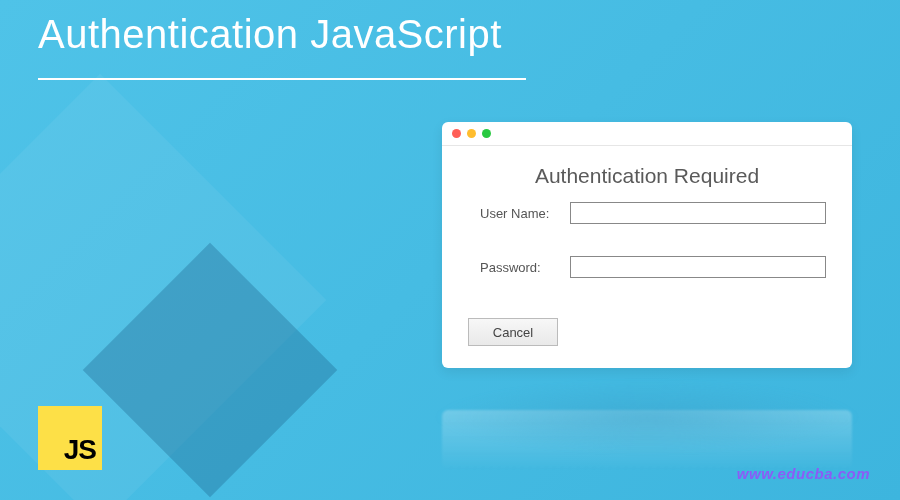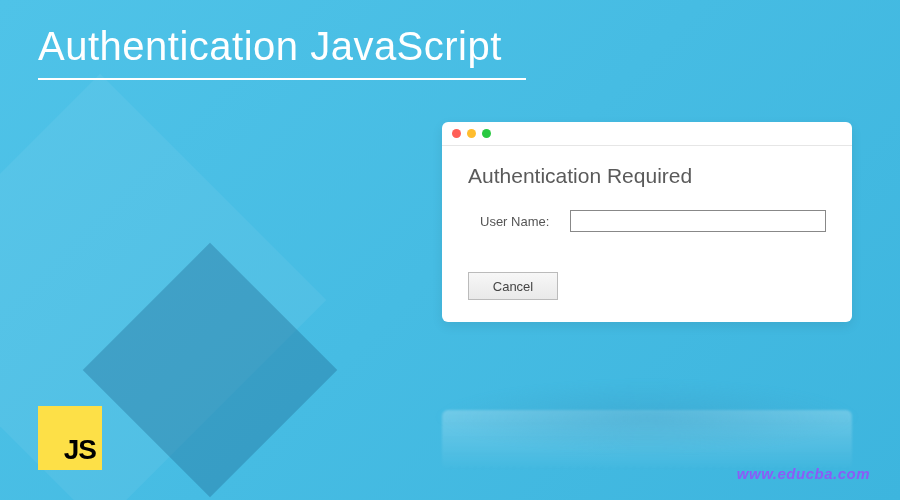--- a/index.html
+++ b/index.html
@@ -24,21 +24,21 @@
       position: absolute;
       width: 180px;
       height: 180px;
       background: rgba(30,100,140,0.35);
       left: 120px;
       top: 280px;
       transform: rotate(45deg);
     }
     .page-title {
       position: absolute;
-      top: 24px;
+      top: 12px;
       left: 38px;
       color: #fff;
       font-size: 40px;
       font-weight: 400;
       letter-spacing: 0.5px;
     }
     .title-underline {
       position: absolute;
       top: 78px;
       left: 38px;
@@ -76,21 +76,22 @@
     }
     .dot { width: 9px; height: 9px; border-radius: 50%; }
     .dot-red { background: #ff5f57; }
     .dot-yellow { background: #ffbd2e; }
     .dot-green { background: #28c940; }
     .dialog-body { padding: 18px 26px 22px 26px; }
     .dialog-heading {
       font-size: 21px;
       font-weight: 400;
       color: #5a5a5a;
-      margin-bottom: 22px;
+      margin-bottom: 14px;
+      text-align: center;
     }
     .form-row {
       display: flex;
       align-items: center;
       margin-bottom: 32px;
       padding-left: 12px;
     }
     .form-label {
       width: 90px;
       font-size: 13px;
@@ -177,20 +178,24 @@
     <div class="dot dot-green"></div>
   </div>
   <div class="dialog-body">
     <div class="dialog-heading">Authentication Required</div>
 
     <div class="form-row">
       <label class="form-label">User Name:</label>
       <input type="text" class="form-input" value="" style="">
     </div>
 
+    <div class="form-row">
+      <label class="form-label">Password:</label>
+      <input type="password" class="form-input" value="" style="">
+    </div>
 
     <div class="button-row">
       <button class="dlg-btn">Cancel</button>
     </div>
   </div>
 </div>
 
 <div class="js-logo">
   <span>JS</span>
 </div>

